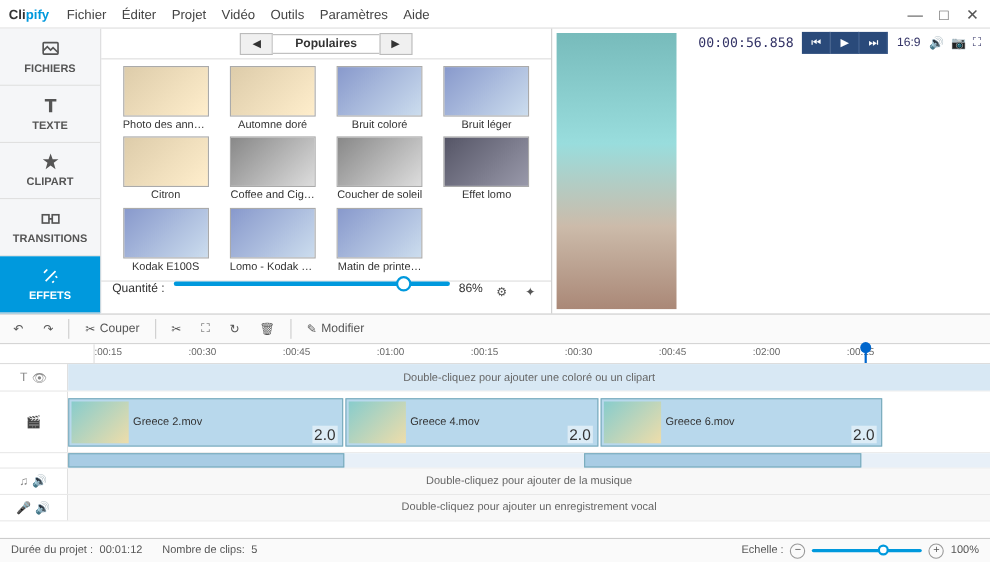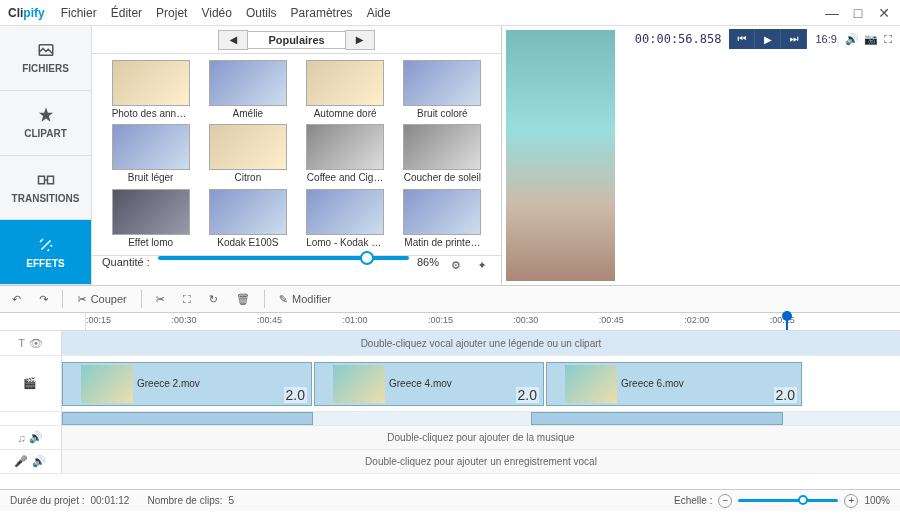--- a/index.html
+++ b/index.html
@@ -60,21 +60,21 @@
 .playhead .dot { position: absolute; top: -2px; left: -4px; width: 10px; height: 10px; background: #0066cc; border-radius: 50%; }
 
 .tracks { flex: 1; display: flex; flex-direction: column; }
 .track-row { display: flex; border-bottom: 1px solid #e8e8e8; }
 .track-head { width: 62px; display: flex; align-items: center; justify-content: center; gap: 4px; color: #888; border-right: 1px solid #ddd; }
 .track-body { flex: 1; position: relative; background: #fff; }
 .track-row.text .track-body { background: #d8e8f4; height: 24px; }
 .placeholder-text { position: absolute; inset: 0; display: flex; align-items: center; justify-content: center; font-size: 10px; color: #666; }
 .track-row.video { height: 56px; }
 .track-row.video .track-body { display: flex; align-items: center; }
-.clip { height: 44px; background: #b8d8ec; border: 1px solid #7ab; display: flex; align-items: center; gap: 4px; padding: 18px; margin-right: 2px; position: relative; }
+.clip { height: 44px; background: #b8d8ec; border: 1px solid #7ab; display: flex; align-items: center; gap: 4px; padding: 2px; margin-right: 2px; position: relative; }
 .clip .thumb { width: 52px; height: 38px; background: linear-gradient(135deg,#8cc,#eda); }
 .clip .name { font-size: 10px; color: #333; }
 .clip .dur { position: absolute; right: 4px; bottom: 2px; font-size: 14px; background: rgba(255,255,255,0.5); padding: 0 2px; }
 .track-row.effects { height: 14px; }
 .track-row.effects .track-body { background: #e8f0f8; }
 .fx-span { position: absolute; height: 100%; background: #a8cce4; border: 1px solid #7ab; }
 .track-row.audio, .track-row.voice { height: 24px; }
 .track-row.audio .track-body, .track-row.voice .track-body { background: #f8f8f8; }
 
 .statusbar { height: 22px; display: flex; align-items: center; padding: 0 10px; border-top: 1px solid #ccc; font-size: 10px; color: #555; gap: 6px; background: #fafafa; }
@@ -111,20 +111,26 @@
   <div class="sidebar">
     <div class="side-item">
       <svg viewBox="0 0 24 24" fill="none" stroke="currentColor" stroke-width="2">
           <rect x="3" y="5" width="18" height="14" rx="1"></rect>
           <path d="M3 15l5-5 4 4 3-3 6 6"></path>
         </svg>
       <span>FICHIERS</span>
     </div>
     <div class="side-item">
       <svg viewBox="0 0 24 24" fill="currentColor">
+          <path d="M5 4h14v3h-5v13h-4V7H5V4z"></path>
+        </svg>
+      <span>TEXTE</span>
+    </div>
+    <div class="side-item">
+      <svg viewBox="0 0 24 24" fill="currentColor">
           <path d="M12 2l2.5 7h7l-5.7 4.4L18 21l-6-4.5L6 21l2.2-7.6L2.5 9h7z"></path>
         </svg>
       <span>CLIPART</span>
     </div>
     <div class="side-item">
       <svg viewBox="0 0 24 24" fill="none" stroke="currentColor" stroke-width="2">
           <rect x="2" y="7" width="8" height="10"></rect>
           <rect x="14" y="7" width="8" height="10"></rect>
           <path d="M10 12h4"></path>
         </svg>
@@ -141,24 +147,20 @@
   <div class="effects-panel">
     <div class="category-nav">
       <div class="nav-arrow">◀</div>
       <div class="category-label">Populaires</div>
       <div class="nav-arrow">▶</div>
     </div>
     <div class="effects-grid" id="fx-grid">
         <div class="effect-cell">
           <div class="effect-thumb warm"></div>
           <div class="effect-label">Photo des anné…</div>
-        </div>
-        <div class="effect-cell">
-          <div class="effect-thumb "></div>
-          <div class="effect-label">Amélie</div>
         </div>
         <div class="effect-cell">
           <div class="effect-thumb warm"></div>
           <div class="effect-label">Automne doré</div>
         </div>
         <div class="effect-cell">
           <div class="effect-thumb "></div>
           <div class="effect-label">Bruit coloré</div>
         </div>
         <div class="effect-cell">
@@ -259,21 +261,21 @@
         <span style="left: 84%;">:00:15</span>
       </div>
   </div>
   <div class="tracks">
     <div class="track-row text">
       <div class="track-head">
           <span>T</span>
           <span>👁</span>
         </div>
       <div class="track-body">
-          <div class="placeholder-text">Double-cliquez vocal ajouter une légende ou un clipart</div>
+          <div class="placeholder-text">Double-cliquez pour ajouter une coloré ou un clipart</div>
         </div>
     </div>
     <div class="track-row video">
       <div class="track-head">
           <span>🎬</span>
         </div>
       <div class="track-body" id="video-track">
           <div class="clip" style="width: 250px;">
             <div class="thumb"></div>
             <span class="name">Greece 2.mov</span>

